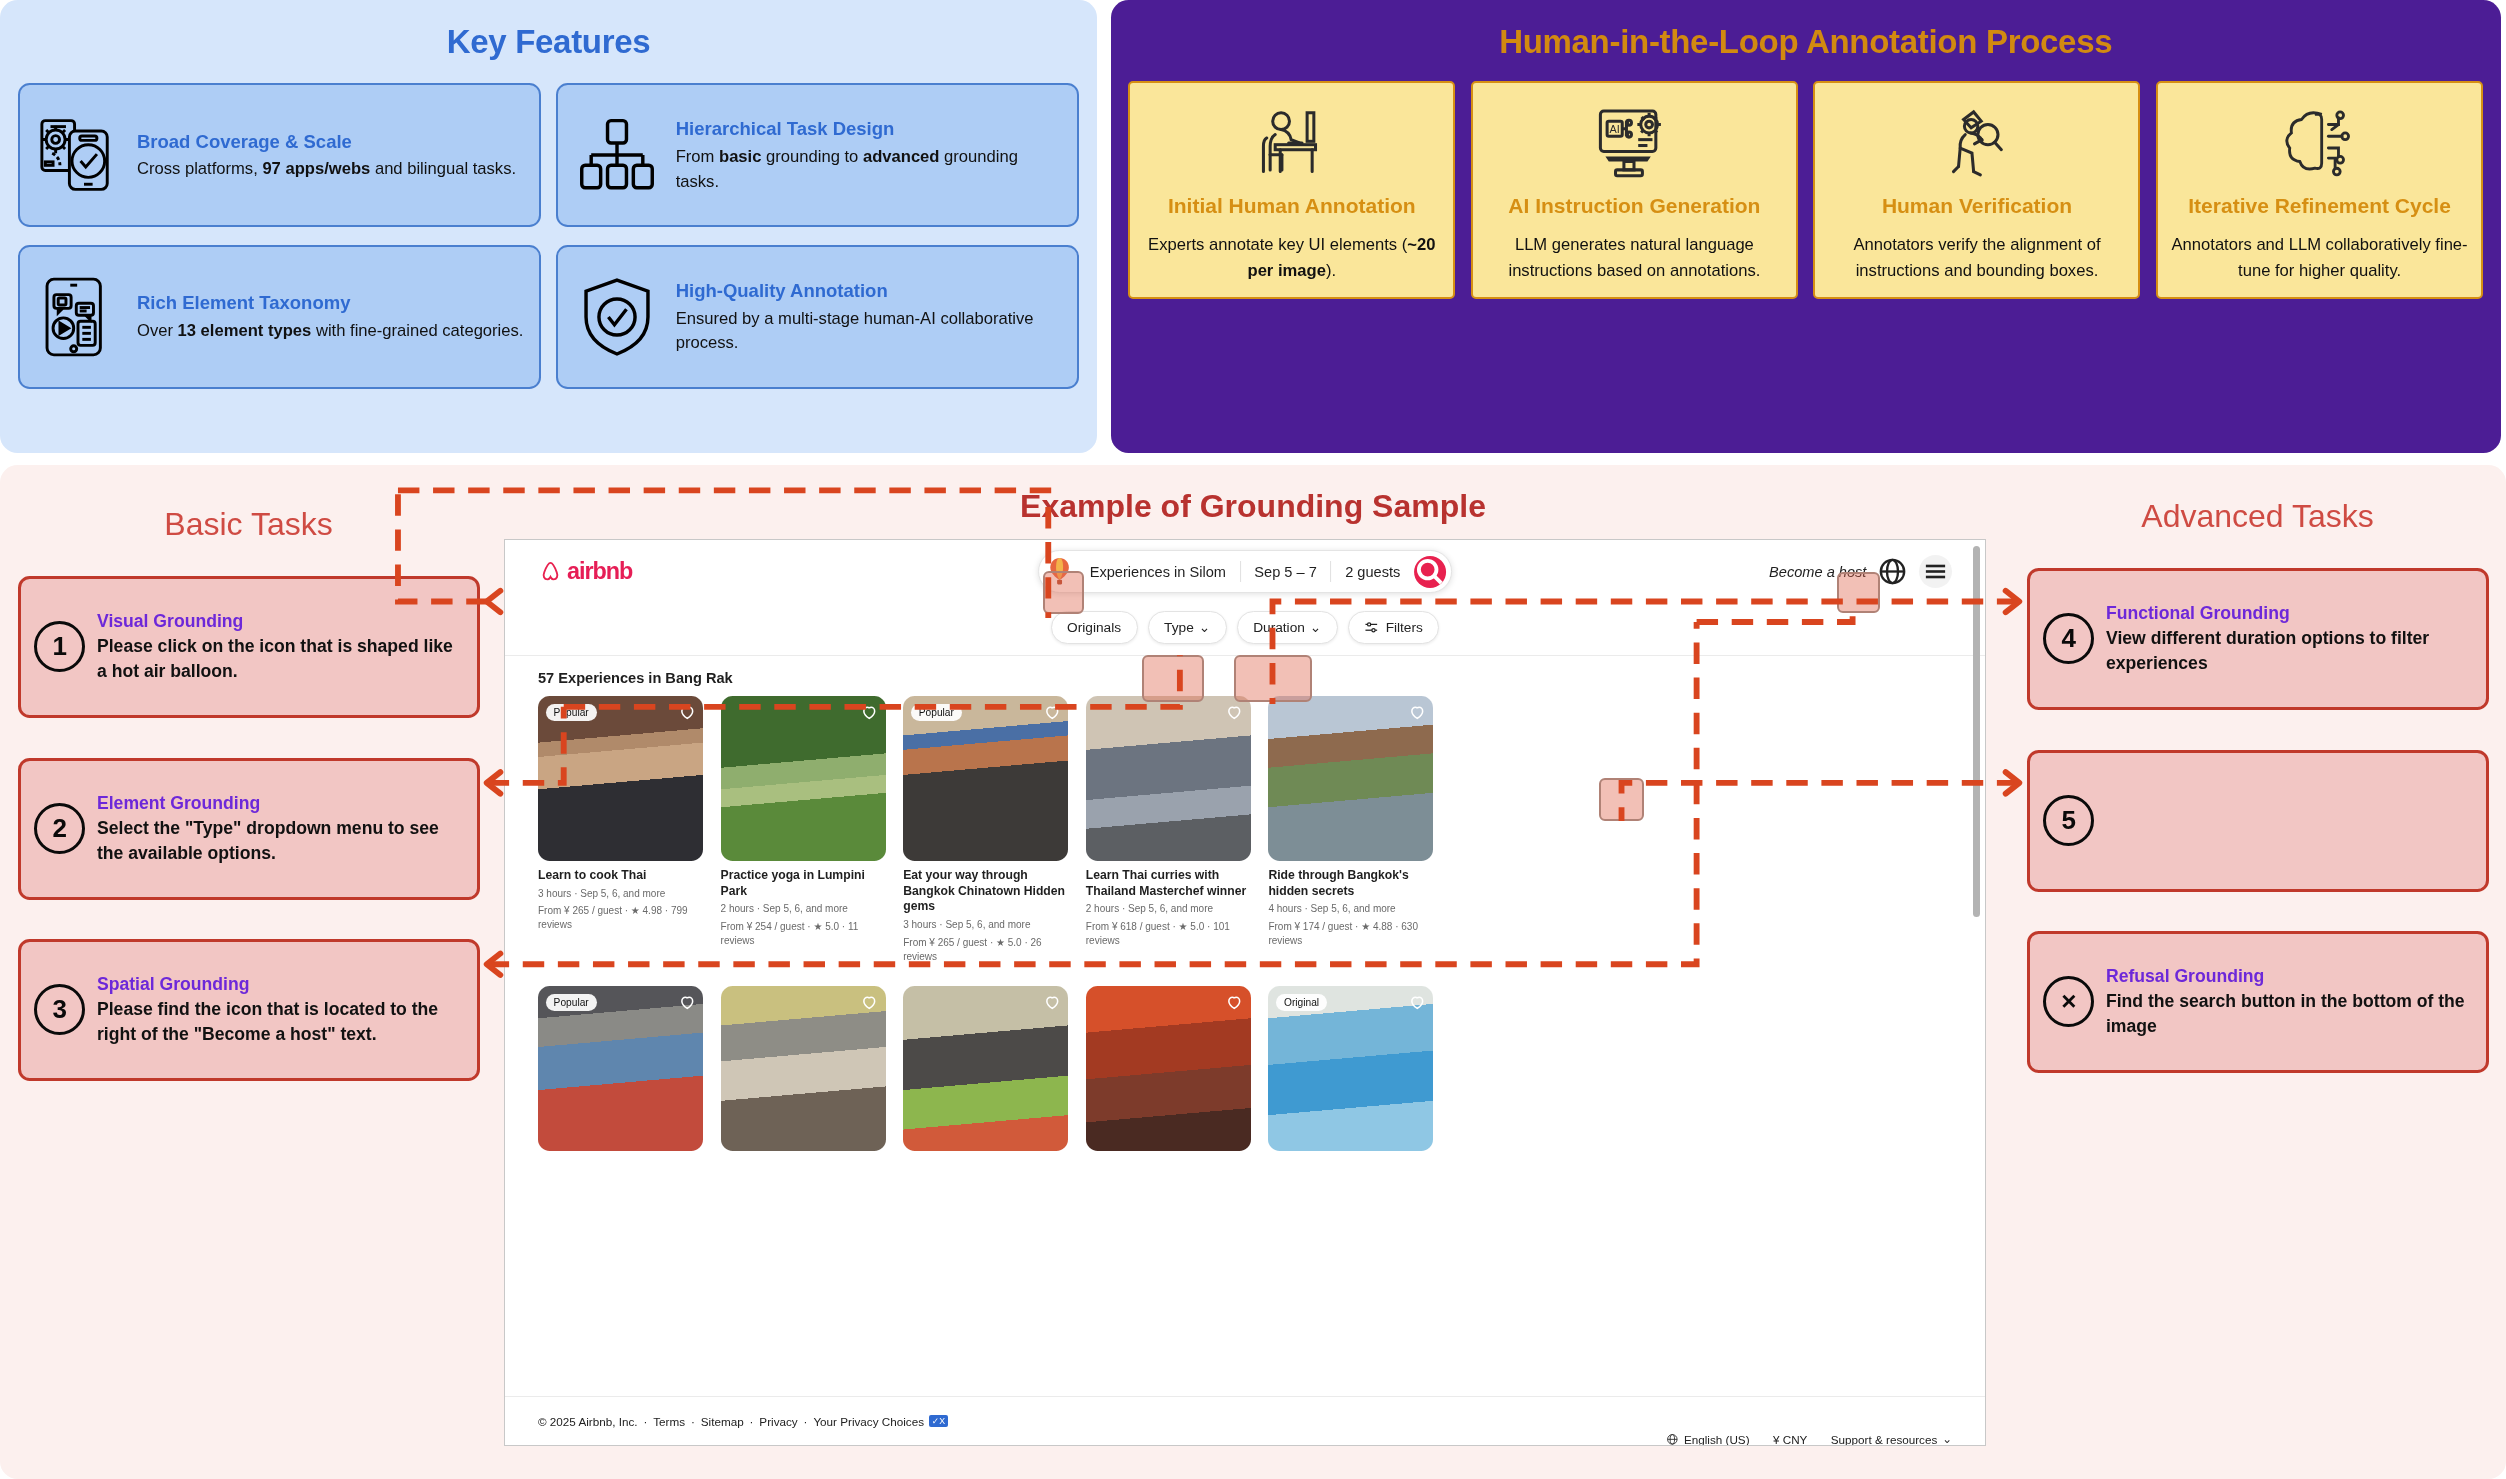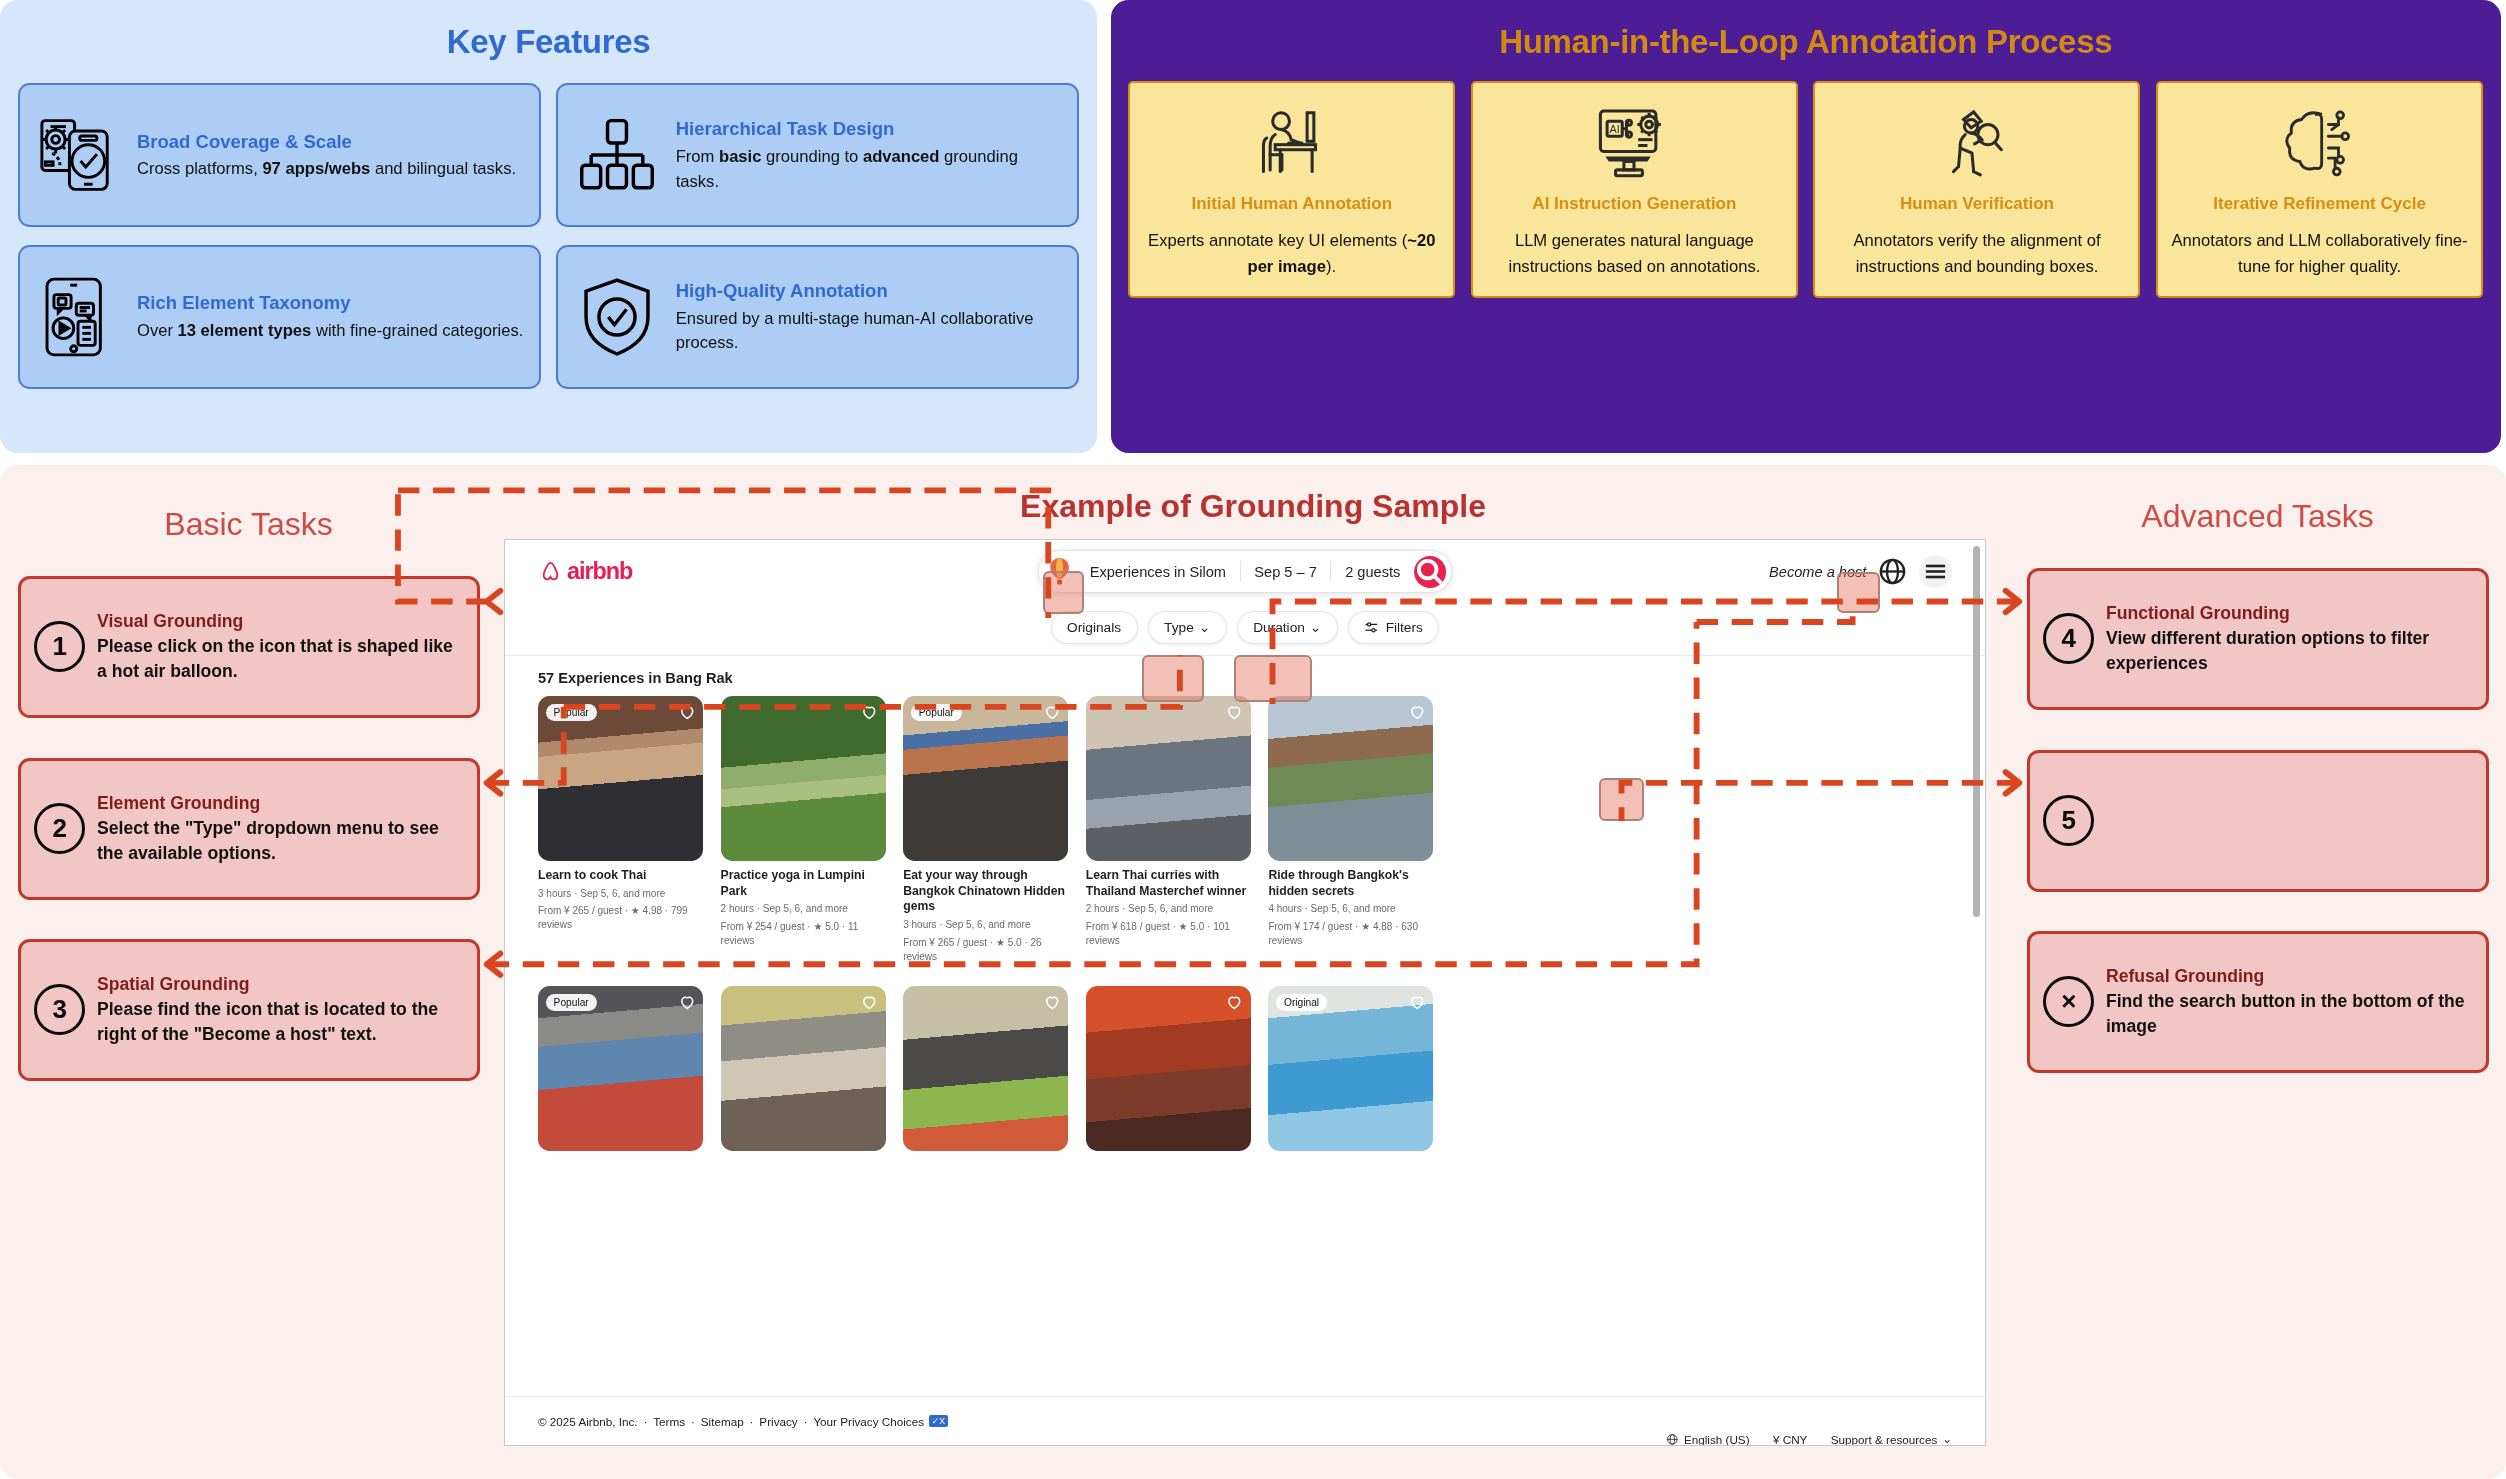--- a/index.html
+++ b/index.html
@@ -35,21 +35,21 @@
 
   
   .ap-grid { display:grid; grid-template-columns:repeat(4,1fr); gap:15.6px; }
   .ap-card {
     background:#fae69a; border:2.9px solid #d68f13; border-radius:5px;
     padding:15.6px 9.8px 13.7px; text-align:center; min-height:217px;
     display:flex; flex-direction:column; align-items:center;
   }
   .ap-icon { height:88px; display:flex; align-items:center; justify-content:center; }
   .ap-icon svg { width:84px; height:84px; }
-  .ap-head { color:#d68f13; font-weight:bold; font-size:17px; margin:7.8px 0 13.7px; }
+  .ap-head { color:#d68f13; font-weight:bold; font-size:21px; margin:7.8px 0 13.7px; }
   .ap-body { font-size:16.6px; color:#111; line-height:1.55; }
   .ap-body b { font-weight:bold; }
 
   
   .bottom {
     margin-top:11.7px; background:#fcf0ee; border-radius:17.6px;
     height:1014px; position:relative; width:2506px;
   }
   .bottom-title {
     text-align:center; color:#b8322f; font-weight:bold; font-size:32px; padding-top:23px;
@@ -63,21 +63,21 @@
     background:#f2c6c4; border:3.9px solid #c0392b; border-radius:11.7px;
     display:flex; align-items:center; gap:11.7px; padding:11.7px 13.7px;
     min-height:142px;
   }
   .task-num {
     flex:0 0 51px; height:51px; border:3.9px solid #0a0a0a; border-radius:50%;
     display:flex; align-items:center; justify-content:center;
     font-size:26px; font-weight:bold; color:#0a0a0a;
   }
   .task-text { font-size:17.6px; color:#111; line-height:1.42; font-weight:bold; }
-  .task-head { color:#7f1d1d; font-weight:bold; font-size:17.6px; display:block; }
+  .task-head { color:#6d28d9; font-weight:bold; font-size:17.6px; display:block; }
   .shot-wrap {
     position:absolute; left:504px; top:539px; width:1482px; height:907px;
     background:#fff; border:1px solid #c8c8c8; overflow:hidden;
   }
   .ab-header { height:63px; display:flex; align-items:center; padding:0 33px; position:relative; }
   .ab-logo { color:#e61e56; display:flex; align-items:center; gap:3.9px; font-size:23.4px; font-weight:bold; letter-spacing:-1px;}
   .ab-logo svg { width:25px; height:25px; }
   .searchbar {
     position:absolute; left:50%; transform:translateX(-50%);
     display:flex; align-items:center; background:#fff; border:1px solid #e4e4e4;

